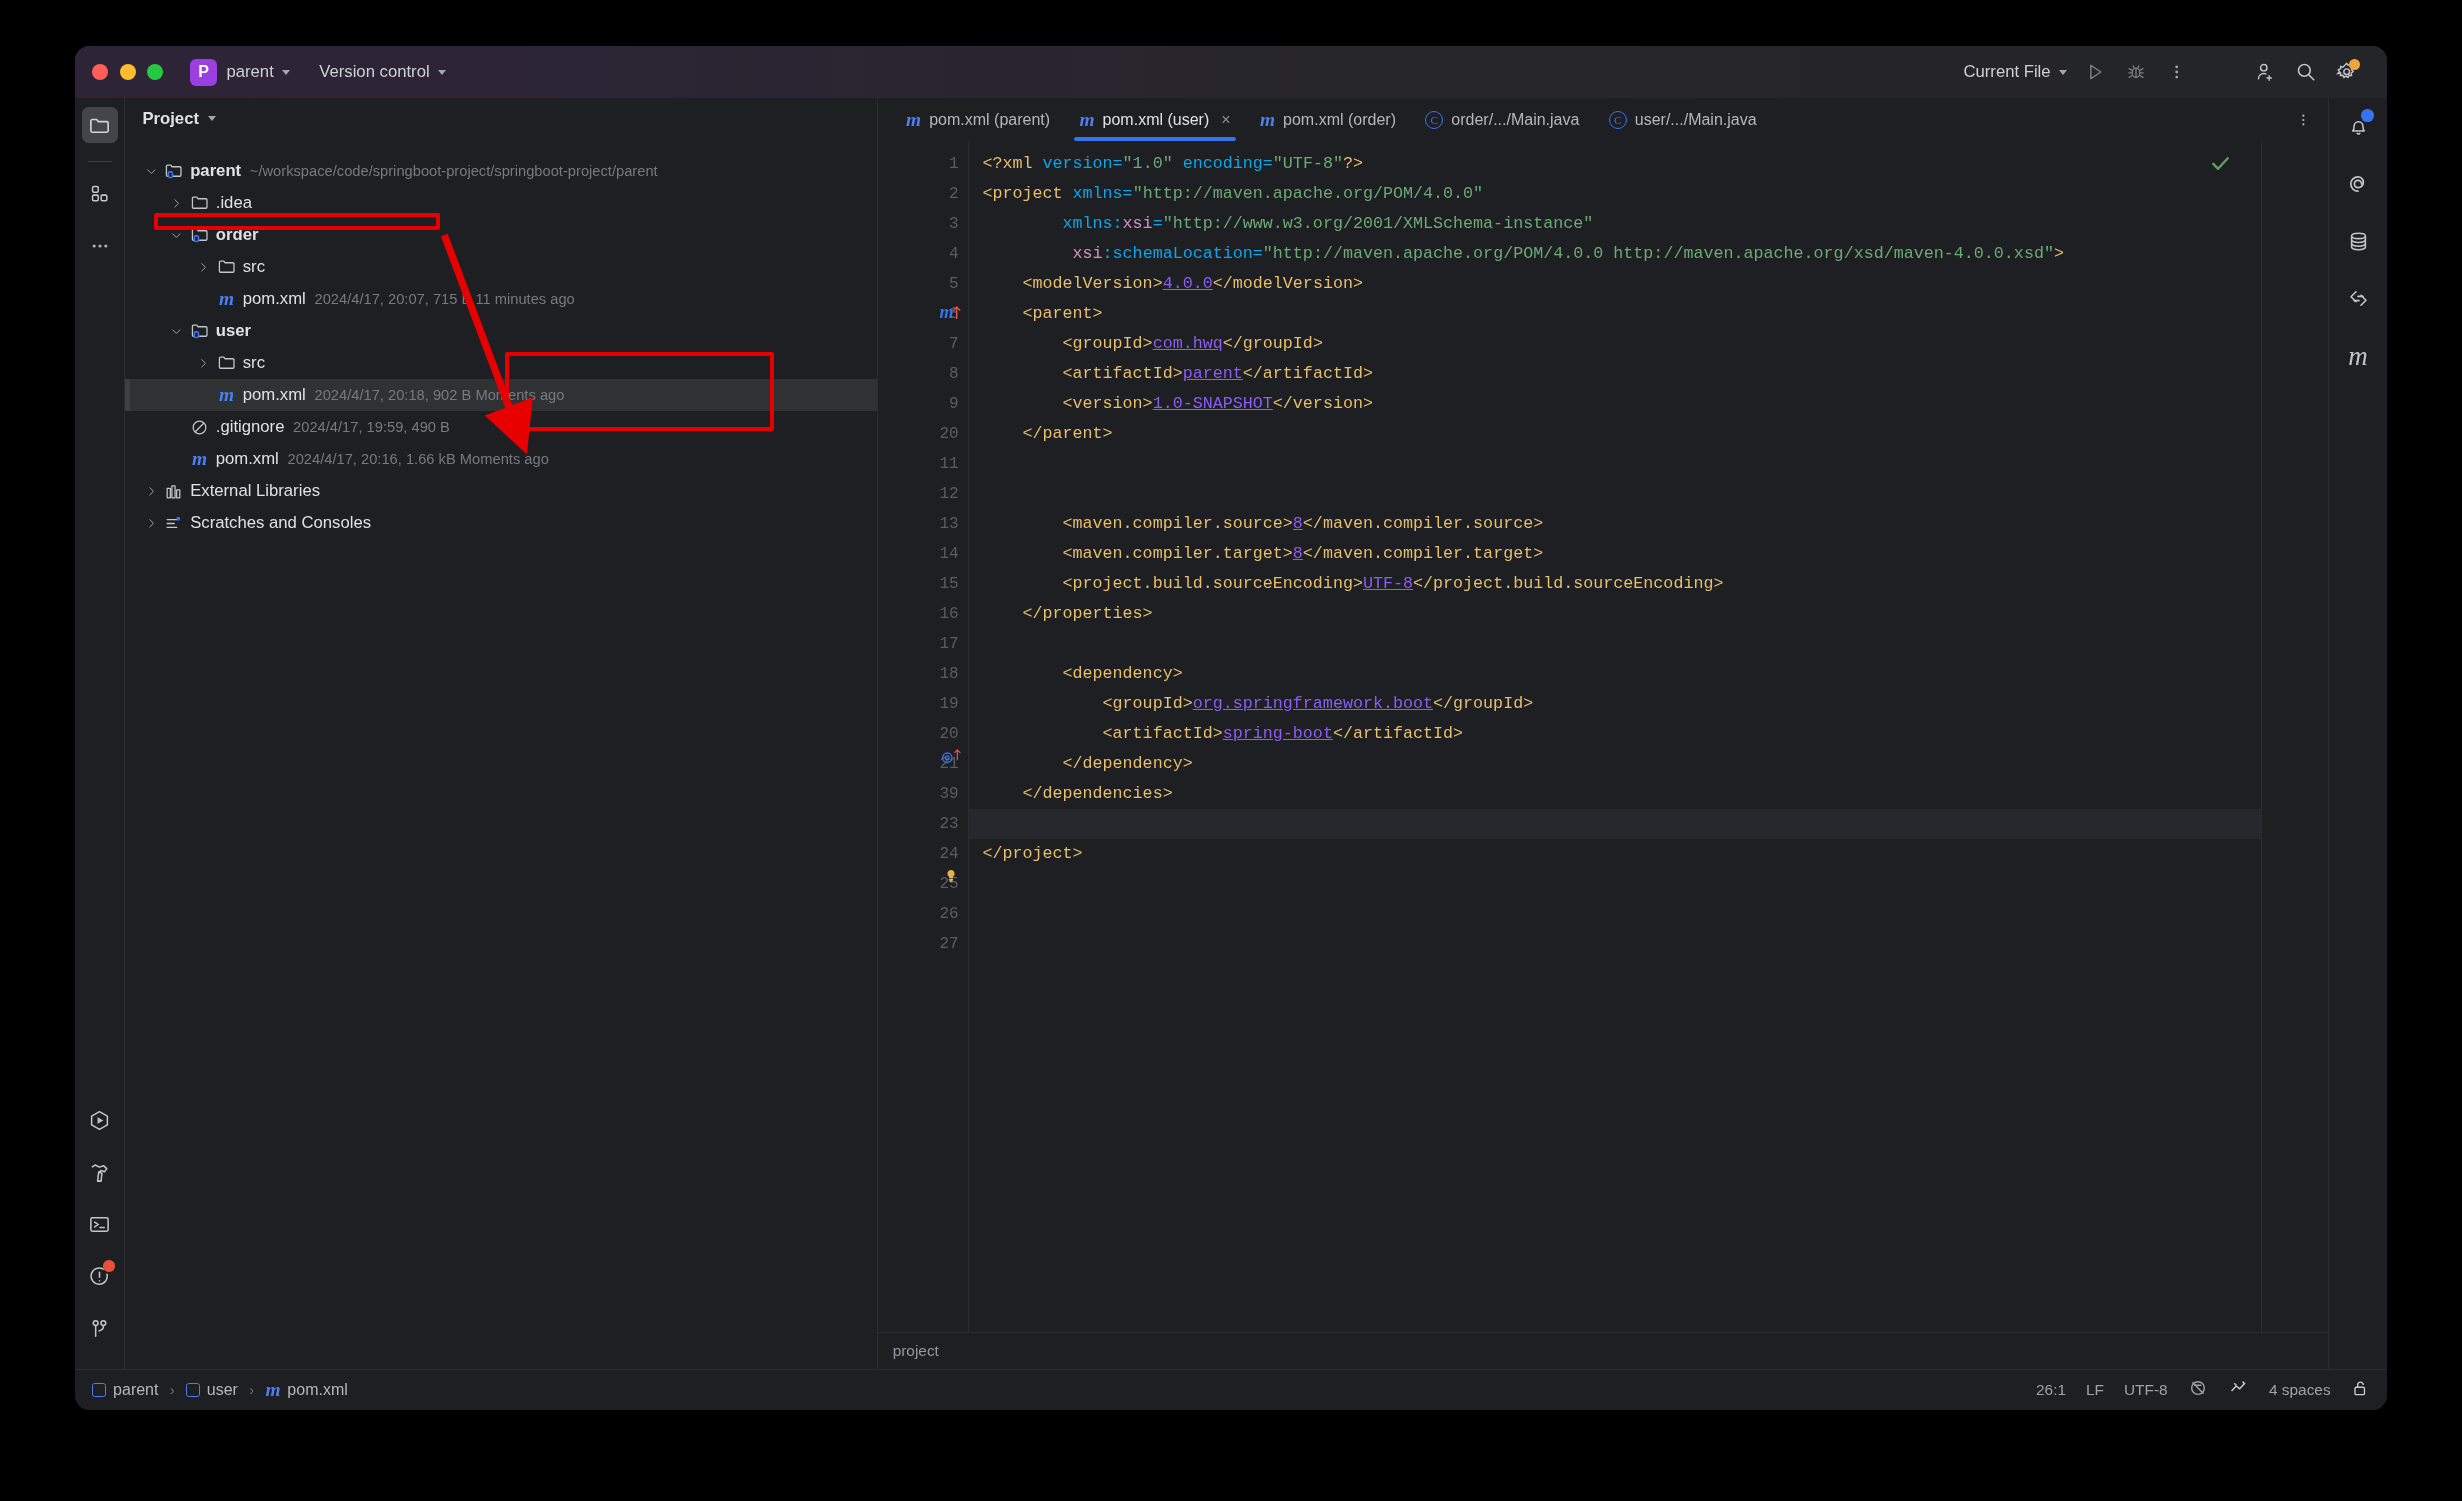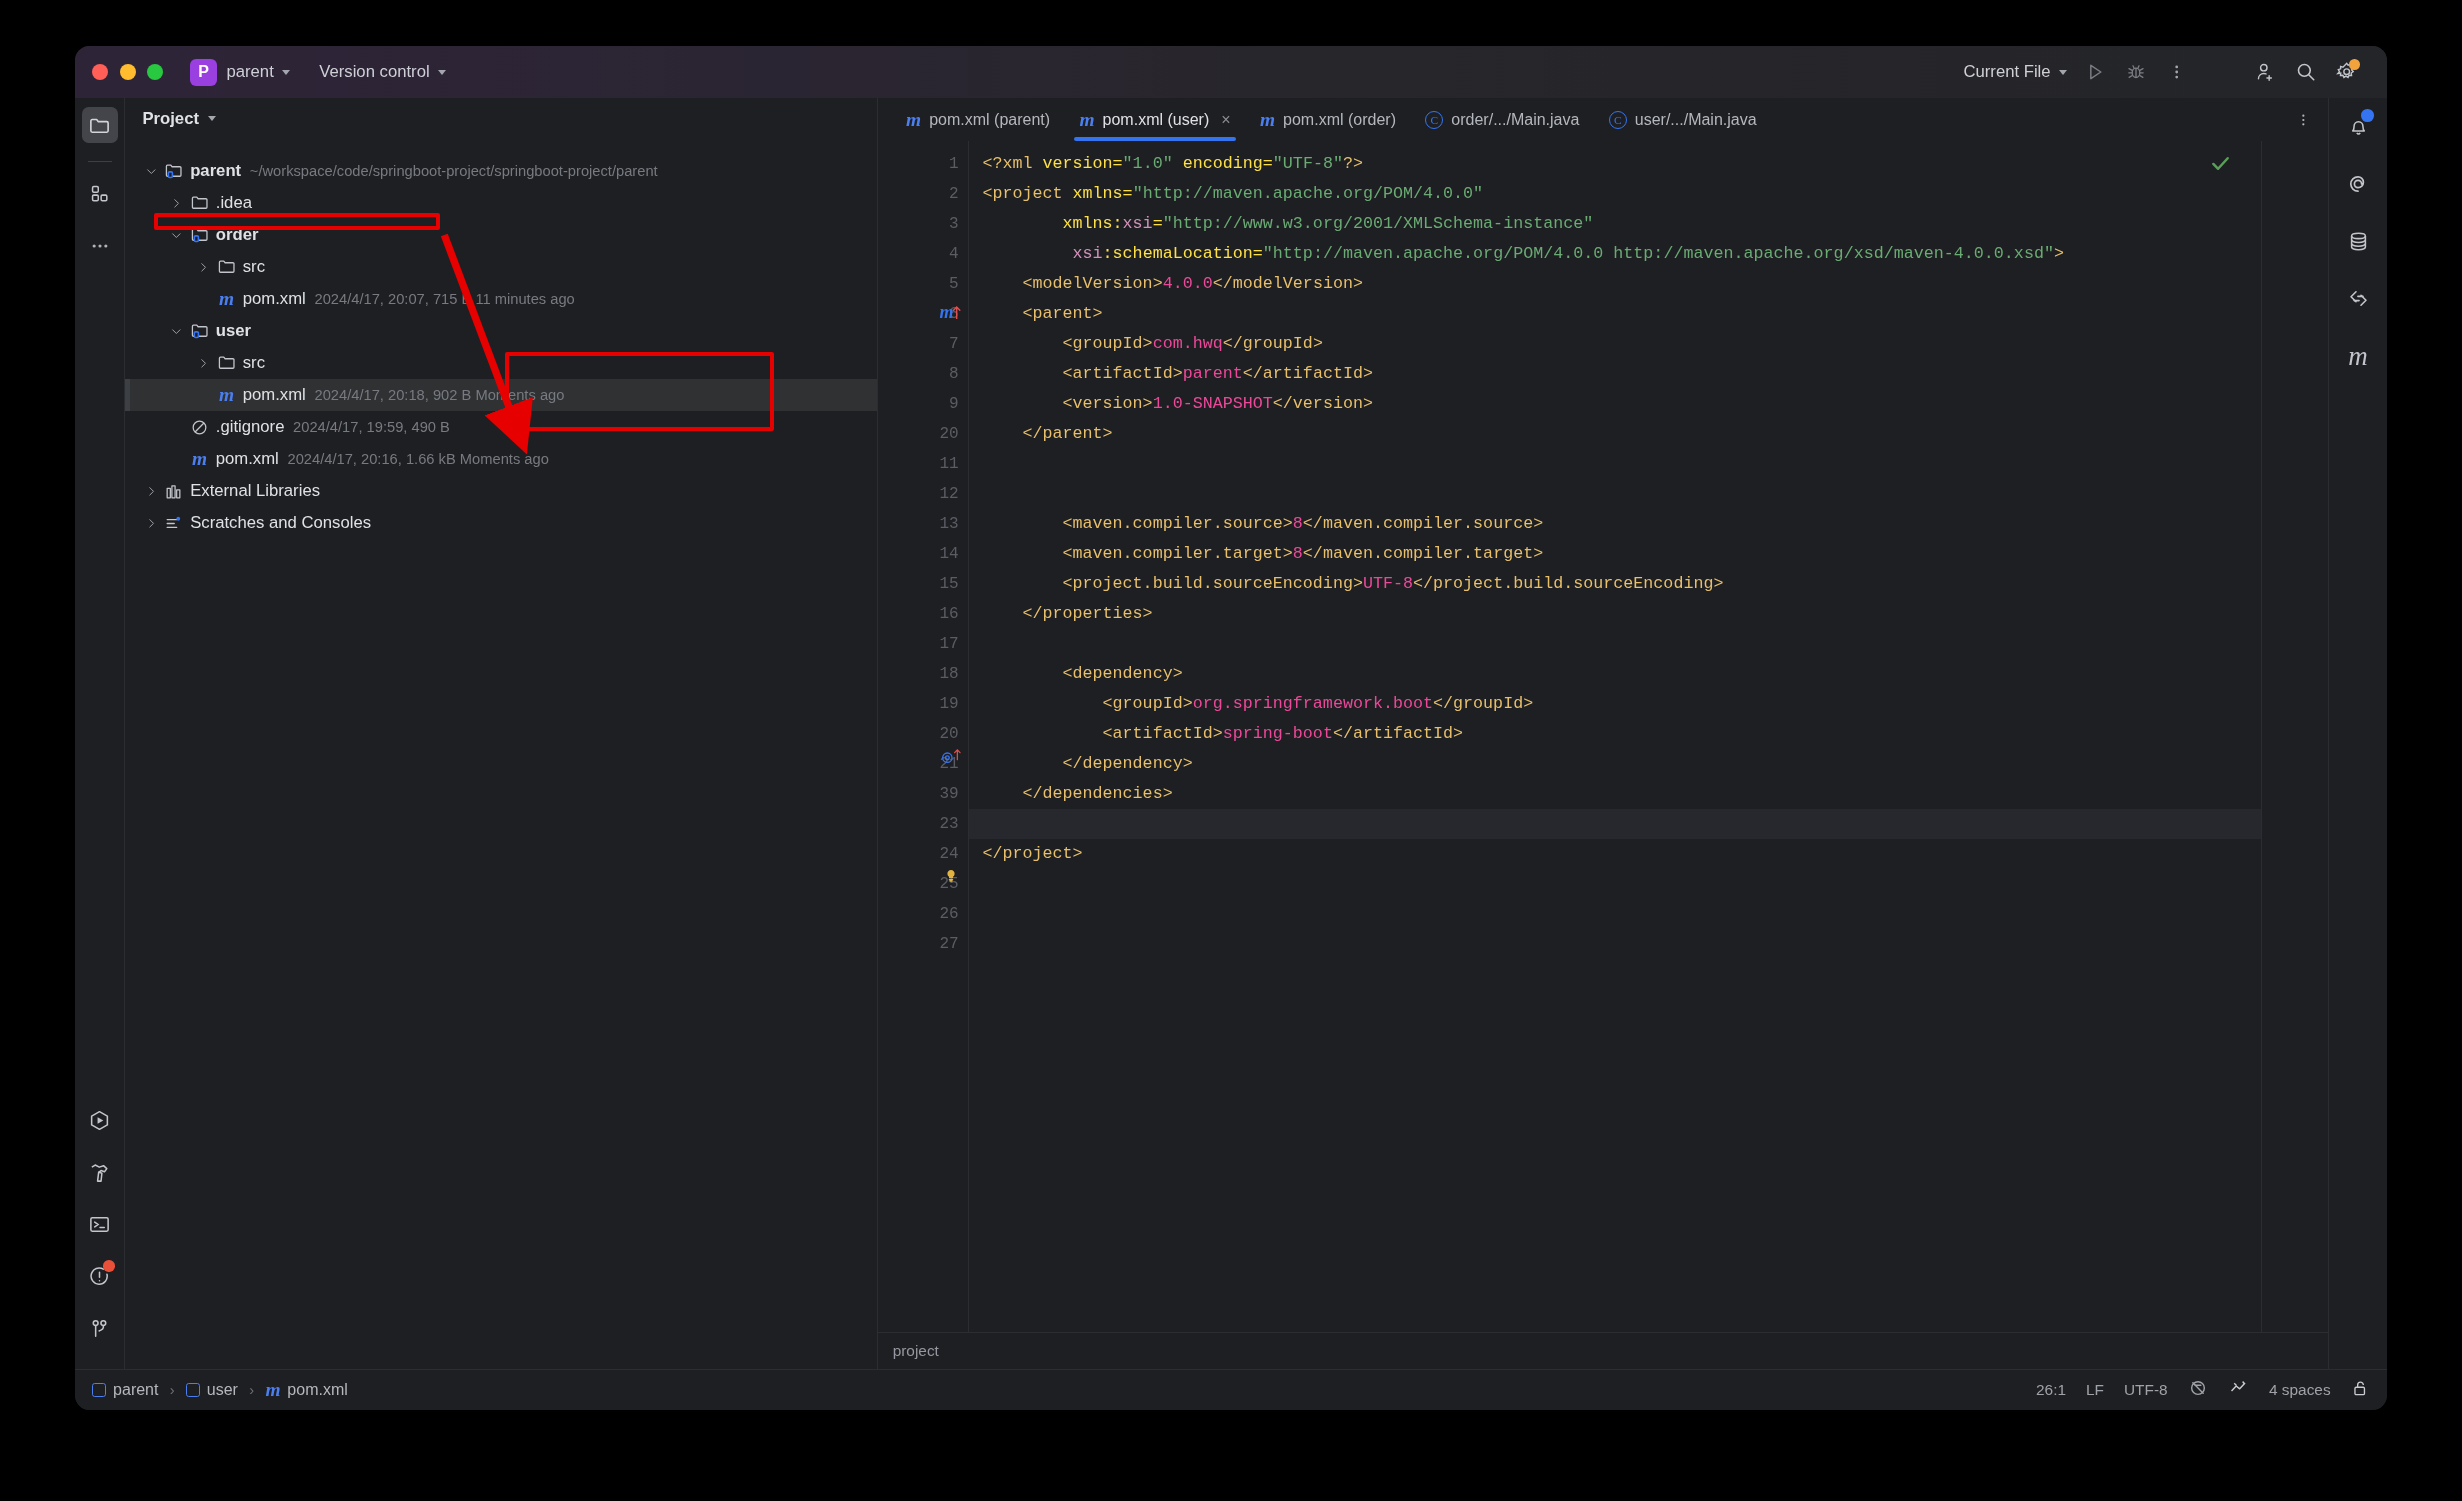--- a/index.html
+++ b/index.html
@@ -165,24 +165,24 @@
     flex: 1; padding-top: 8px; position: relative; overflow: hidden;
     border-left: 0.7px solid #2b2d30;
   }
   .cline {
     height: 30px; line-height: 30px;
     font-family: "Liberation Mono", monospace; font-size: 16.7px;
     white-space: pre; padding-left: 13.4px; color: #bcbec4;
   }
   .cline.cur { background: #26282e; }
   .tag { color: #e8bf6a; margin-top: 24px; }
-  .attr { color: #fde047; }
+  .attr { color: #0ea5e9; }
   .val { color: #6aab73; }
   .nsx { color: #d291bc; }
-  .txt { color: #ec4899; }
+  .txt { color: #8b5cf6; text-decoration: underline; }
   .inlay {
     display: inline-block; background: #393b40; color: #868a91;
     font-size: 14px; border-radius: 3.3px; padding: 1.3px 6.7px;
     margin-left: 9.4px; vertical-align: 2px;
     font-family: "Liberation Sans", sans-serif;
   }
   .check-ok { position: absolute; right: 29px; top: 10.7px; }
 
   .right-rail { width: 67px; flex: 0 0 67px; background: #1e1f22; border-left: 0.7px solid #2b2d30; }
 

